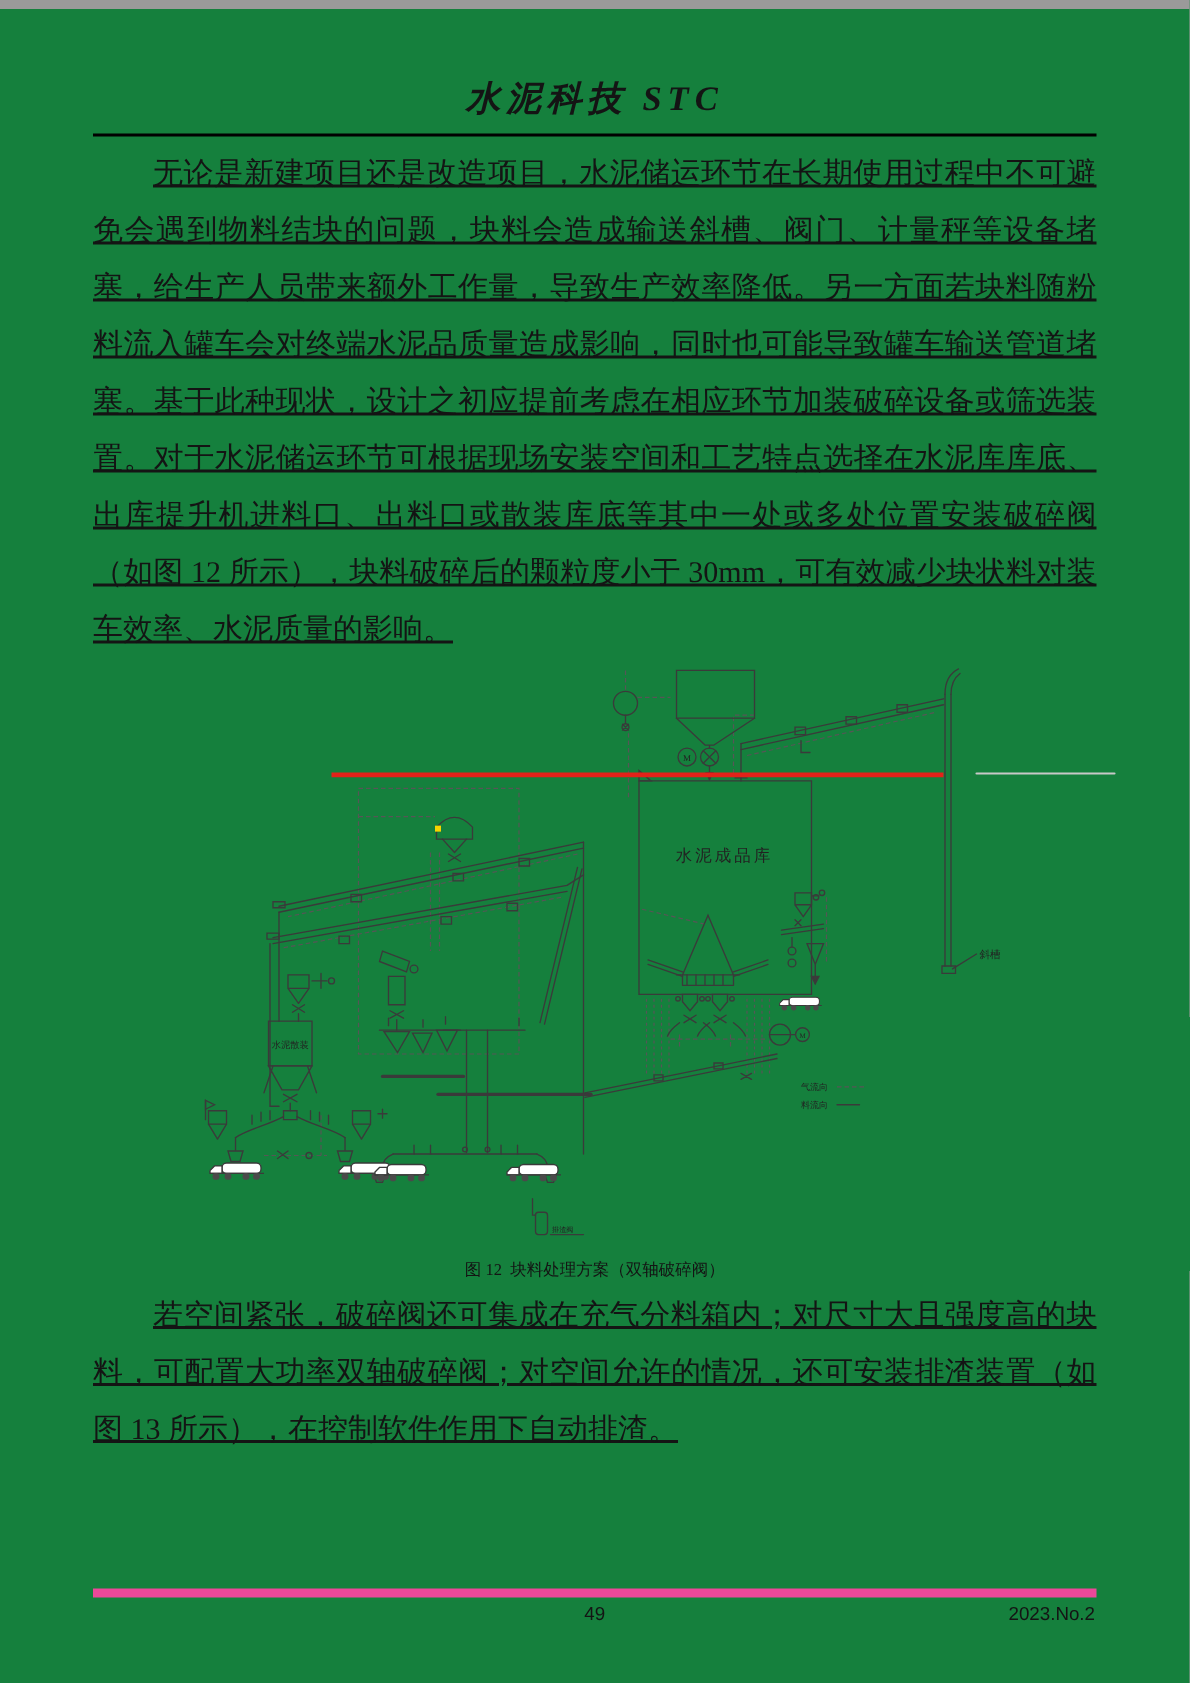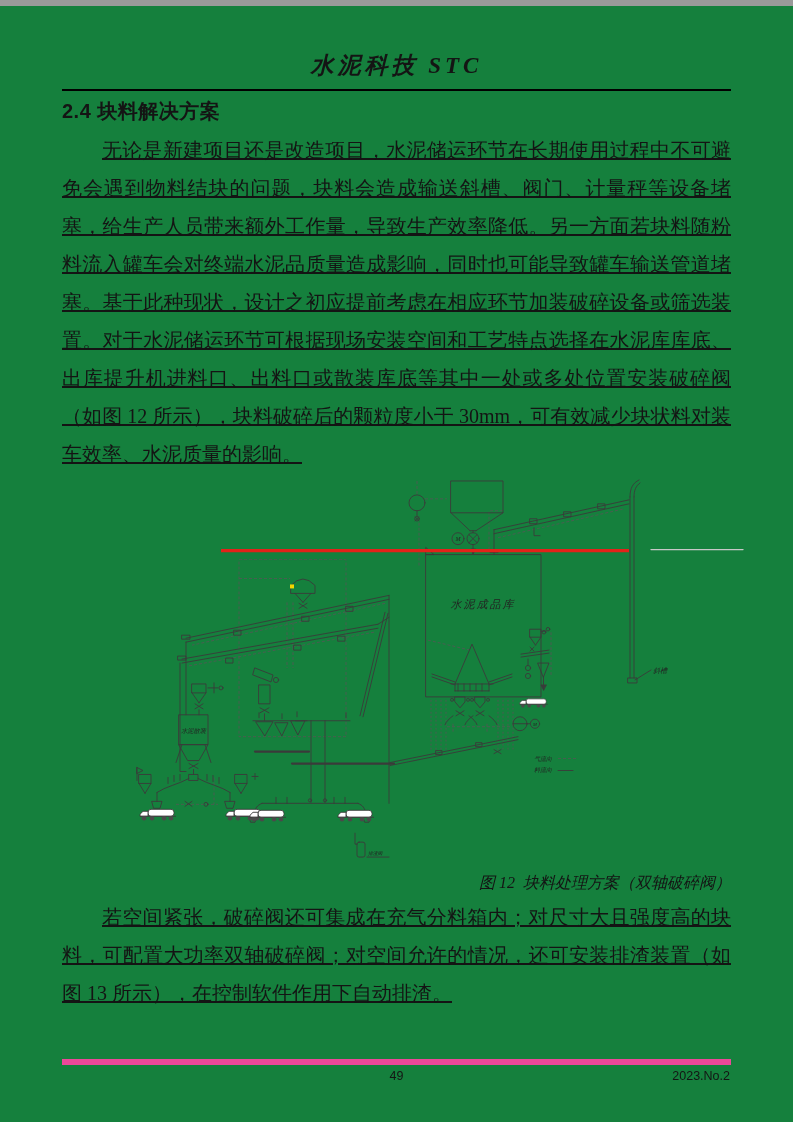--- a/index.html
+++ b/index.html
@@ -6,40 +6,39 @@
   .page{position:relative;width:793px;height:1122px;margin:6px auto;background:#15803d;
         font-family:"Liberation Serif","DejaVu Serif",serif;color:#141414;overflow:hidden;}
   .content{position:absolute;left:62px;top:0;width:669px;}
   .journal-header{margin-top:44px;text-align:center;font-size:23px;font-weight:bold;
         font-style:italic;letter-spacing:4px;}
   .header-rule{border-top:2.3px solid #000;margin-top:8px;height:0;}
   .section-heading{font-family:"Liberation Sans","DejaVu Sans",sans-serif;font-size:20px;
         font-weight:bold;margin:7px 0 0 0;letter-spacing:.5px;}
   p.body{font-size:20px;line-height:38px;text-align:justify;text-indent:2em;margin:6px 0 0 0;text-decoration:underline;}
   p.body.after-fig{margin-top:4px;}
-  figure{margin:0;font-style:italic;}
+  figure{margin:0;}
   .diagram{display:block;margin-left:44px;}
-  .figure-caption{text-align:right;font-size:16px;margin-top:2px;white-space:pre;}
+  .figure-caption{text-align:center;font-size:11px;margin-top:2px;white-space:pre;}
   .footer{position:absolute;left:62px;top:1053px;width:669px;height:30px;
         border-top:6px solid #ec4899;font-family:"Liberation Sans","DejaVu Sans",sans-serif;
         font-size:12.5px;}
   .page-number{position:absolute;left:0;right:0;top:4px;text-align:center;}
   .issue-number{position:absolute;right:1px;top:4px;}
   svg text{font-family:"Liberation Serif","DejaVu Serif",serif;fill:#222;}
 </style>
 </head>
 <body>
 
 <div class="page">
   <div class="content">
 
     <div class="journal-header">水泥科技 STC</div>
     <div class="header-rule"></div>
 
-    <div class="section-heading">2.4 块料解决方案</div>
 
     <p class="body">无论是新建项目还是改造项目，水泥储运环节在长期使用过程中不可避免会遇到物料结块的问题，块料会造成输送斜槽、阀门、计量秤等设备堵塞，给生产人员带来额外工作量，导致生产效率降低。另一方面若块料随粉料流入罐车会对终端水泥品质量造成影响，同时也可能导致罐车输送管道堵塞。基于此种现状，设计之初应提前考虑在相应环节加装破碎设备或筛选装置。对于水泥储运环节可根据现场安装空间和工艺特点选择在水泥库库底、出库提升机进料口、出料口或散装库底等其中一处或多处位置安装破碎阀（如图 12 所示），块料破碎后的颗粒度小于 30mm，可有效减少块状料对装车效率、水泥质量的影响。</p>
 
     <figure>
       <svg class="diagram" width="640" height="398" viewBox="0 0 640 400" preserveAspectRatio="none">
         <defs>
           <g id="truck">
             <rect x="0" y="0" width="26" height="7" rx="3" fill="#fff" stroke="#3a3a3a" stroke-width="0.9"></rect>
             <path d="M0 7 V2 h-5 l-3 3 v2 z" fill="#fff" stroke="#3a3a3a" stroke-width="0.9"></path>
             <line x1="-8" y1="7" x2="28" y2="7" stroke="#3a3a3a" stroke-width="0.9"></line>

